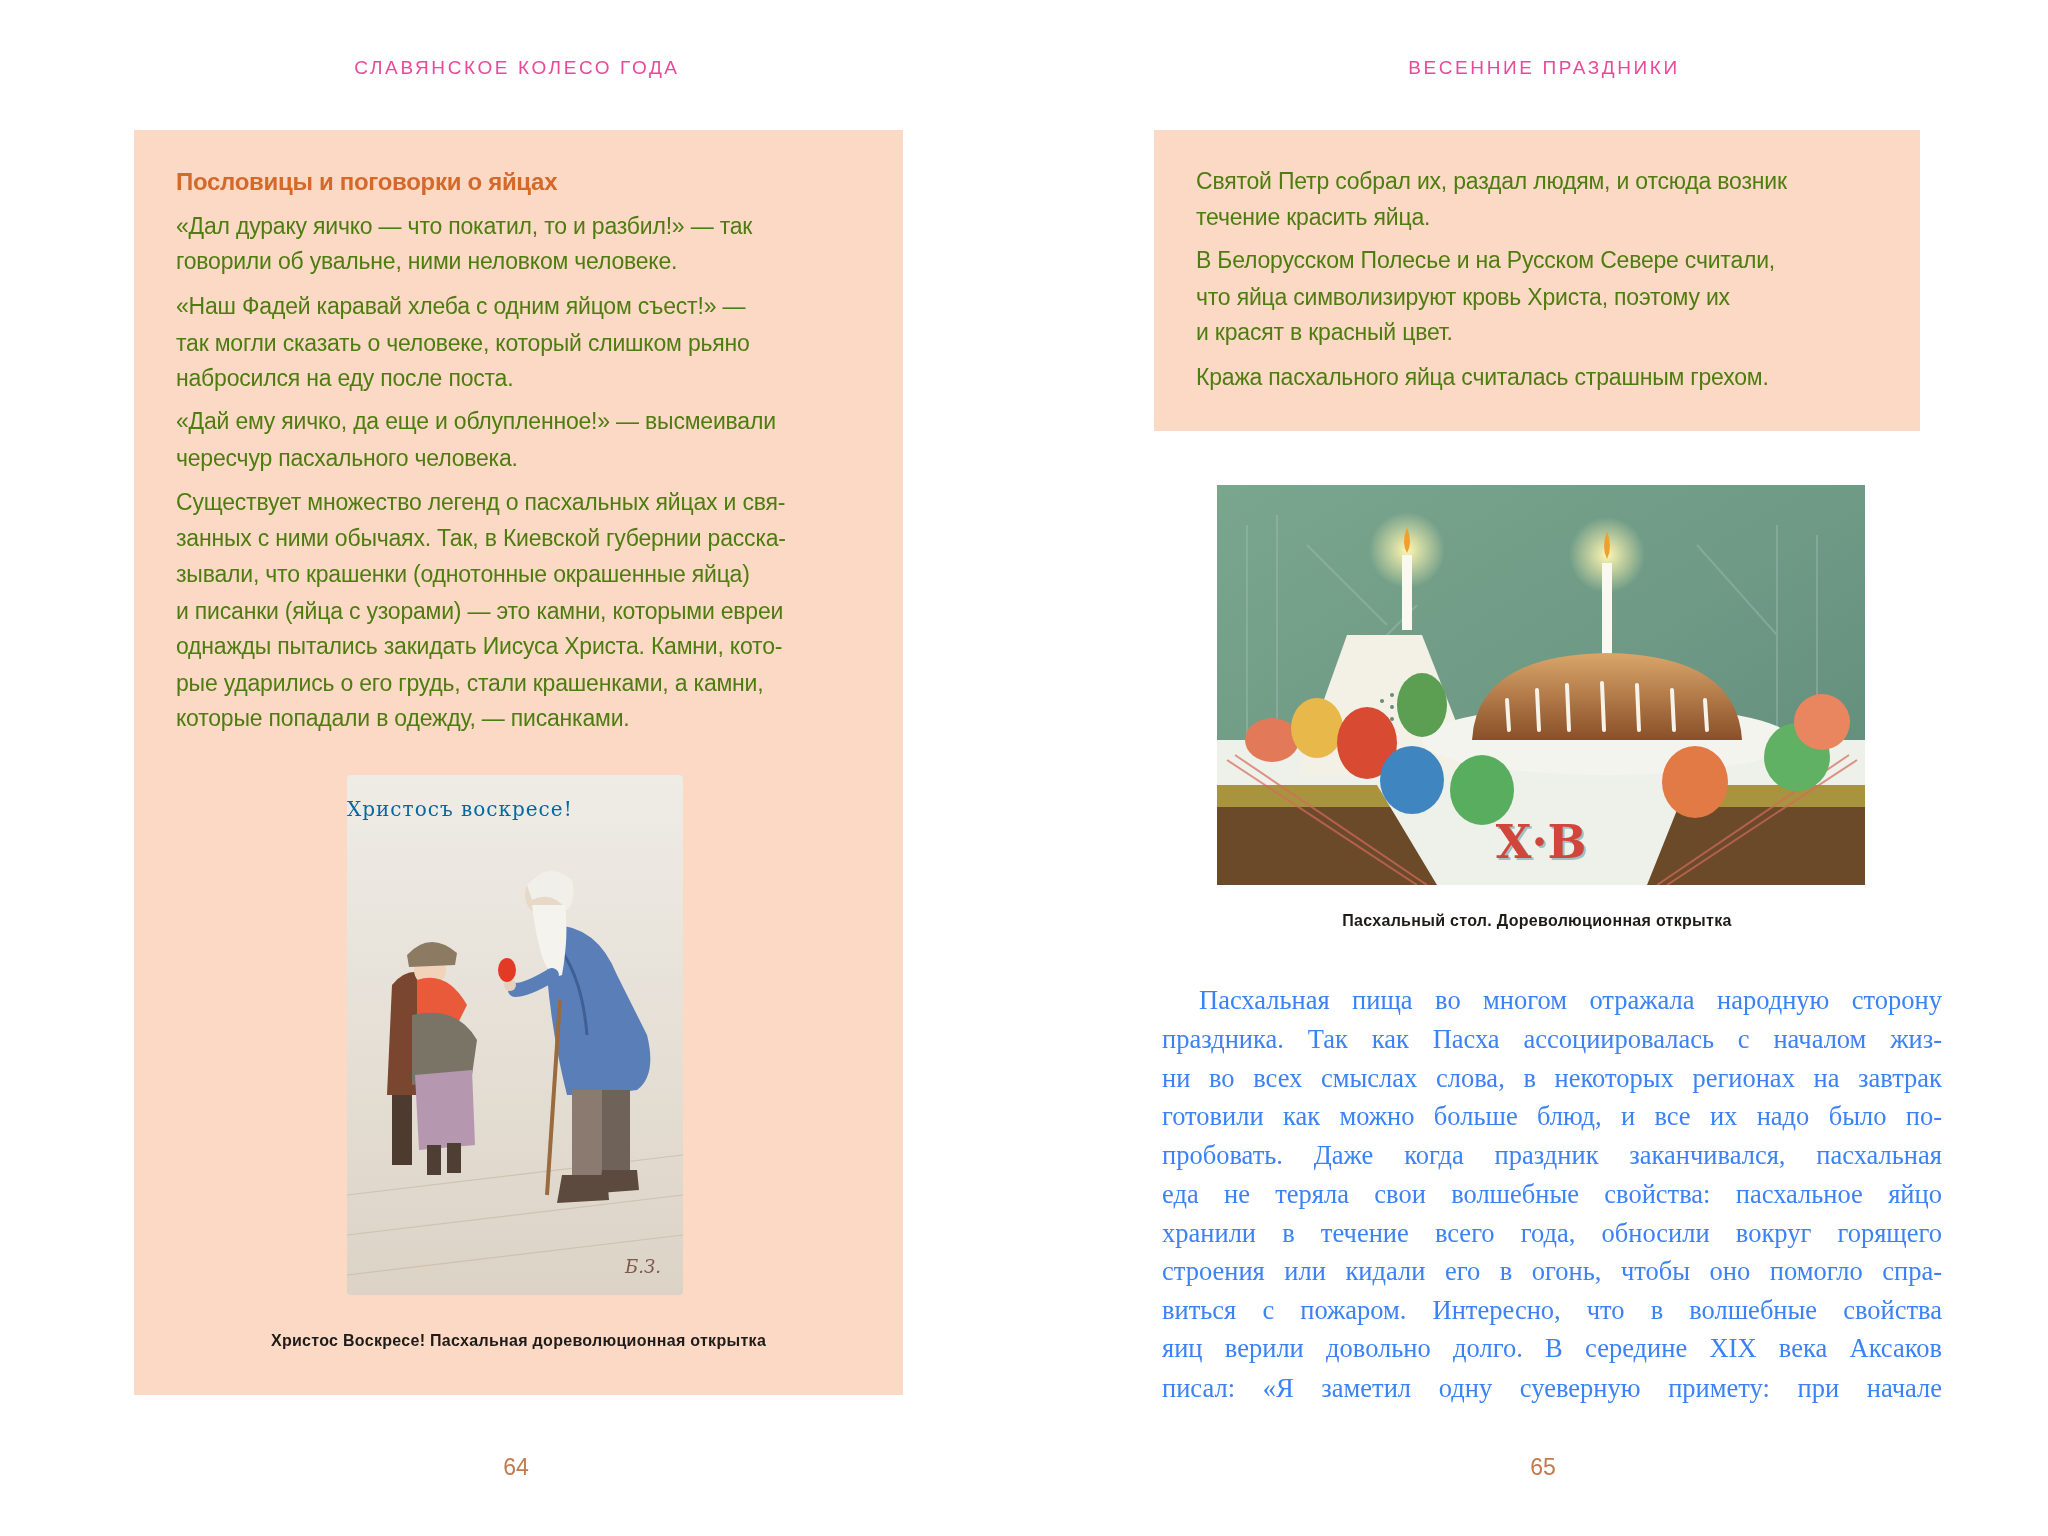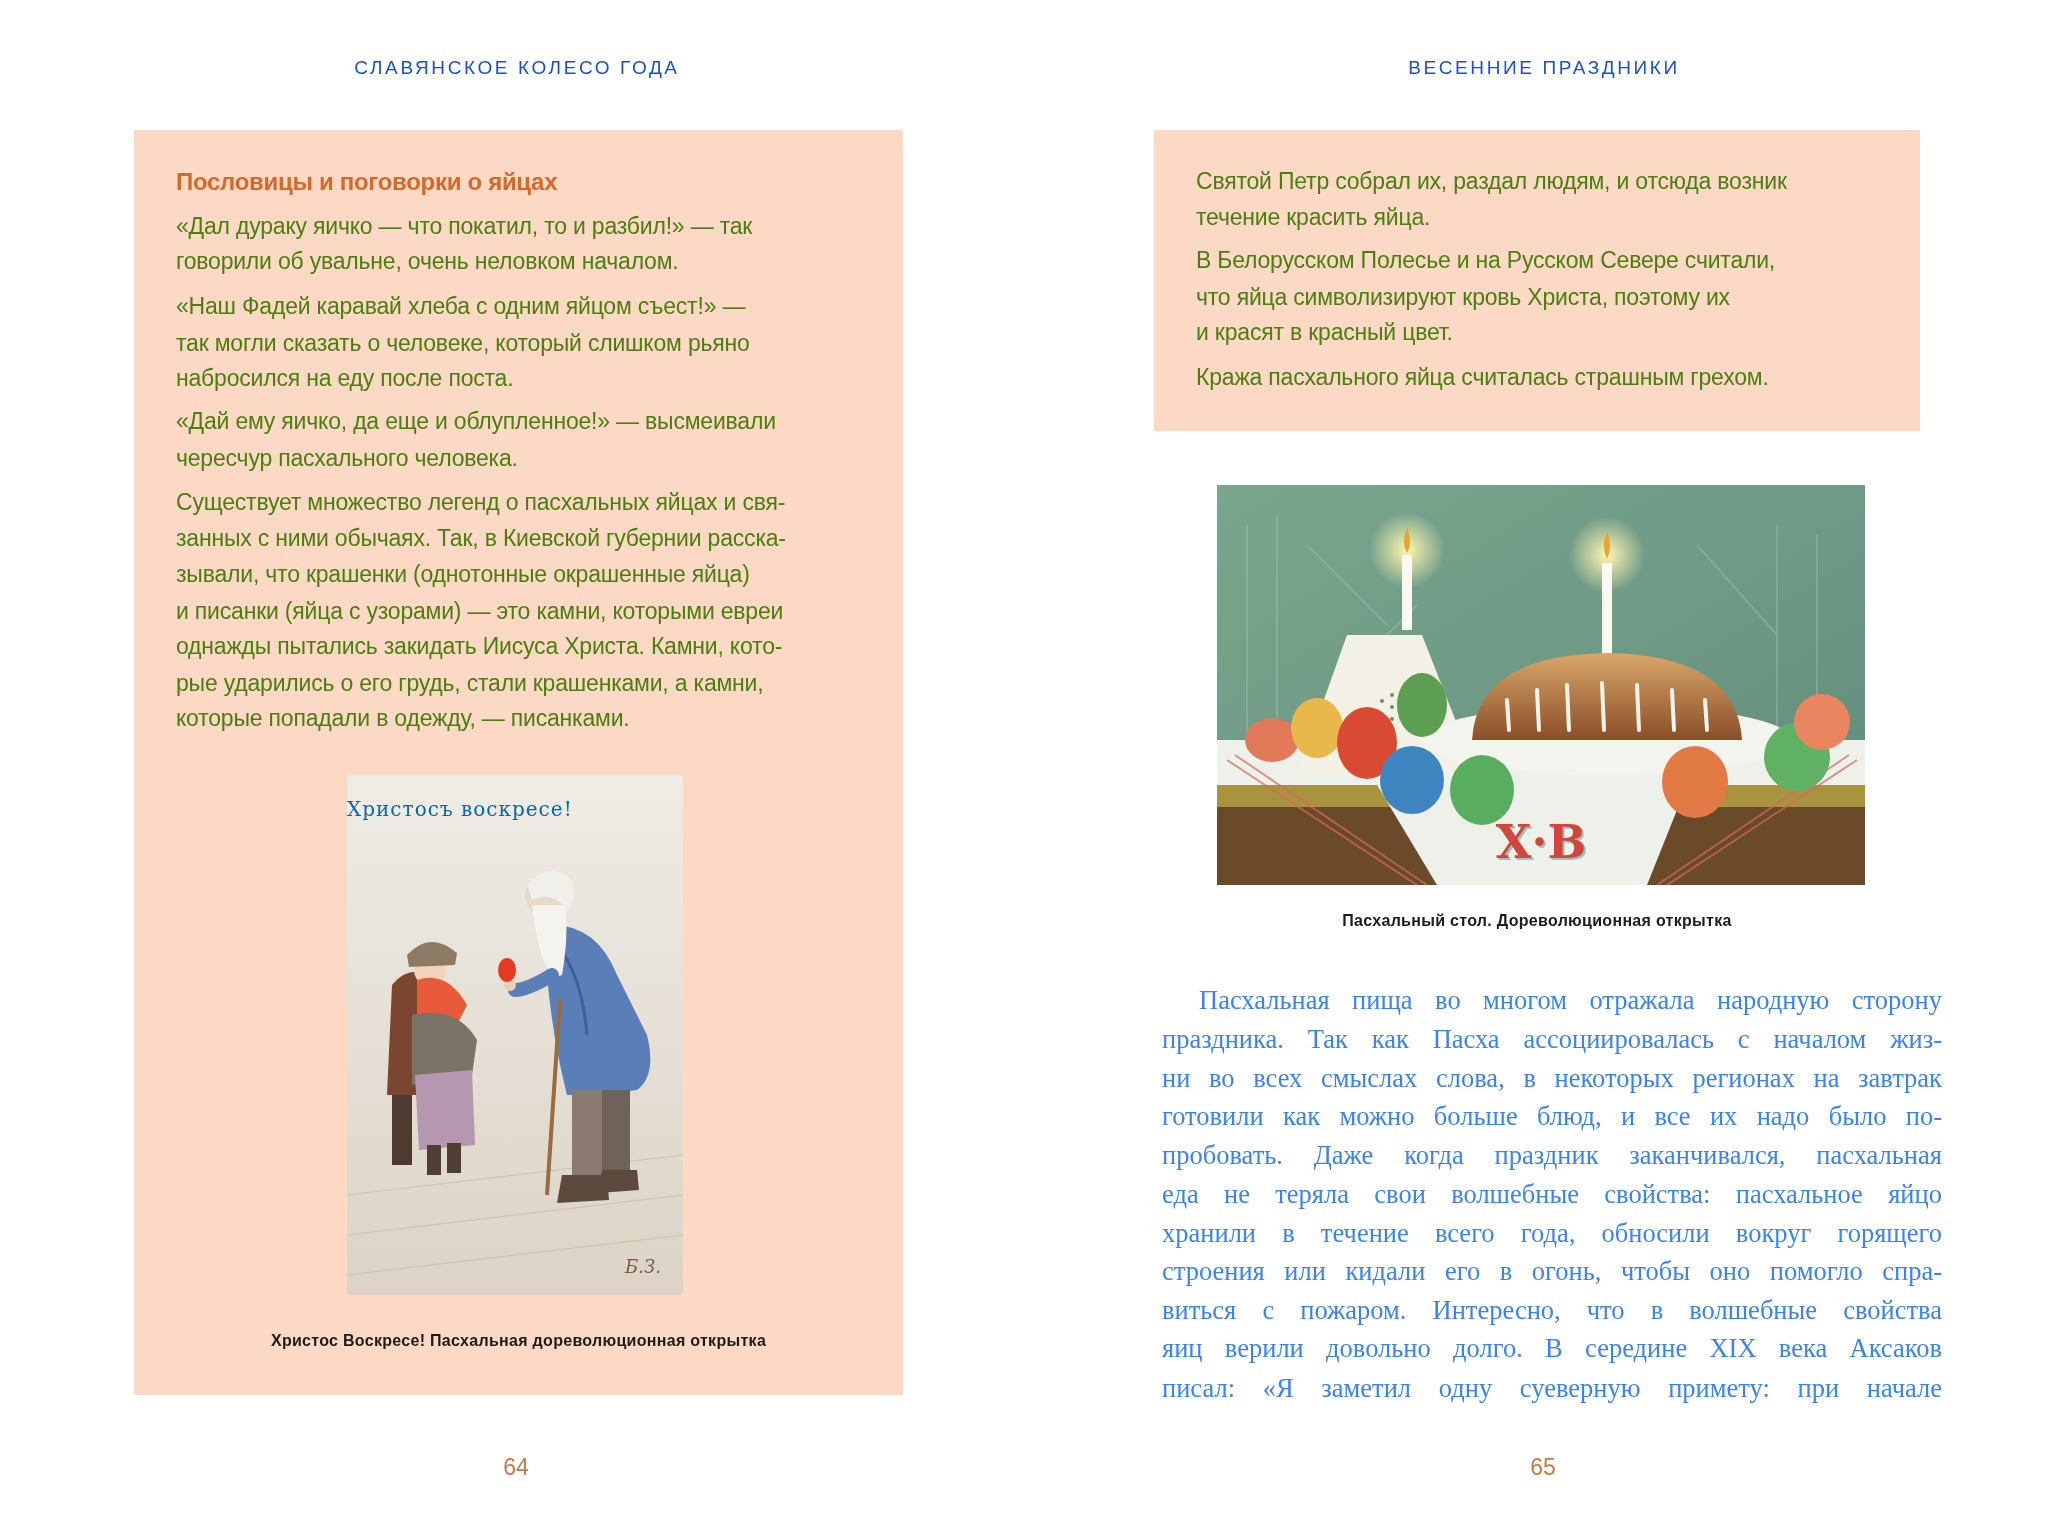--- a/index.html
+++ b/index.html
@@ -8,21 +8,21 @@
     background: #ffffff;
     font-family: "Liberation Sans", "DejaVu Sans", sans-serif;
     color: #231f1c;
   }
   .page { position: absolute; top: 0; height: 1536px; }
   #page-left { left: 0; width: 1024px; }
   #page-right { left: 1024px; width: 1024px; }
 
   .running-head {
     position: absolute; top: 55px; height: 26px; line-height: 26px;
-    font-size: 19px; letter-spacing: 2.6px; color: #1d4ed8;
+    font-size: 19px; letter-spacing: 2.6px; color: #ec4899;
     text-align: center; white-space: nowrap;
   }
   .folio {
     position: absolute; top: 1452px; height: 30px; line-height: 30px;
     font-size: 23px; color: #c27a4c; text-align: center; width: 80px;
   }
 
   .sidebar-box { position: absolute; background: #fcd9c5; }
 
   .box-heading {
@@ -51,21 +51,21 @@
 </head>
 <body>
 
 <div class="page" id="page-left">
   <div class="running-head" style="left:340px; width:354px;">СЛАВЯНСКОЕ КОЛЕСО ГОДА</div>
 
   <div class="sidebar-box" style="left:134px; top:130px; width:769px; height:1265px;">
     <div class="box-heading" style="left:42px; top:38px;">Пословицы и поговорки о яйцах</div>
 
     <div class="box-line" style="left:42px; top:81px;">«Дал дураку яичко — что покатил, то и разбил!» — так</div>
-    <div class="box-line" style="left:42px; top:116px;">говорили об увальне, очень неловком началом.</div>
+    <div class="box-line" style="left:42px; top:116px;">говорили об увальне, ними неловком человеке.</div>
     <div class="box-line" style="left:42px; top:161px;">«Наш Фадей каравай хлеба с одним яйцом съест!» —</div>
     <div class="box-line" style="left:42px; top:198px;">так могли сказать о человеке, который слишком рьяно</div>
     <div class="box-line" style="left:42px; top:233px;">набросился на еду после поста.</div>
     <div class="box-line" style="left:42px; top:276px;">«Дай ему яичко, да еще и облупленное!» — высмеивали</div>
     <div class="box-line" style="left:42px; top:313px;">чересчур пасхального человека.</div>
     <div class="box-line" style="left:42px; top:357px;">Существует множество легенд о пасхальных яйцах и свя-</div>
     <div class="box-line" style="left:42px; top:393px;">занных с ними обычаях. Так, в Киевской губернии расска-</div>
     <div class="box-line" style="left:42px; top:429px;">зывали, что крашенки (однотонные окрашенные яйца)</div>
     <div class="box-line" style="left:42px; top:466px;">и писанки (яйца с узорами) — это камни, которыми евреи</div>
     <div class="box-line" style="left:42px; top:501px;">однажды пытались закидать Иисуса Христа. Камни, кото-</div>

